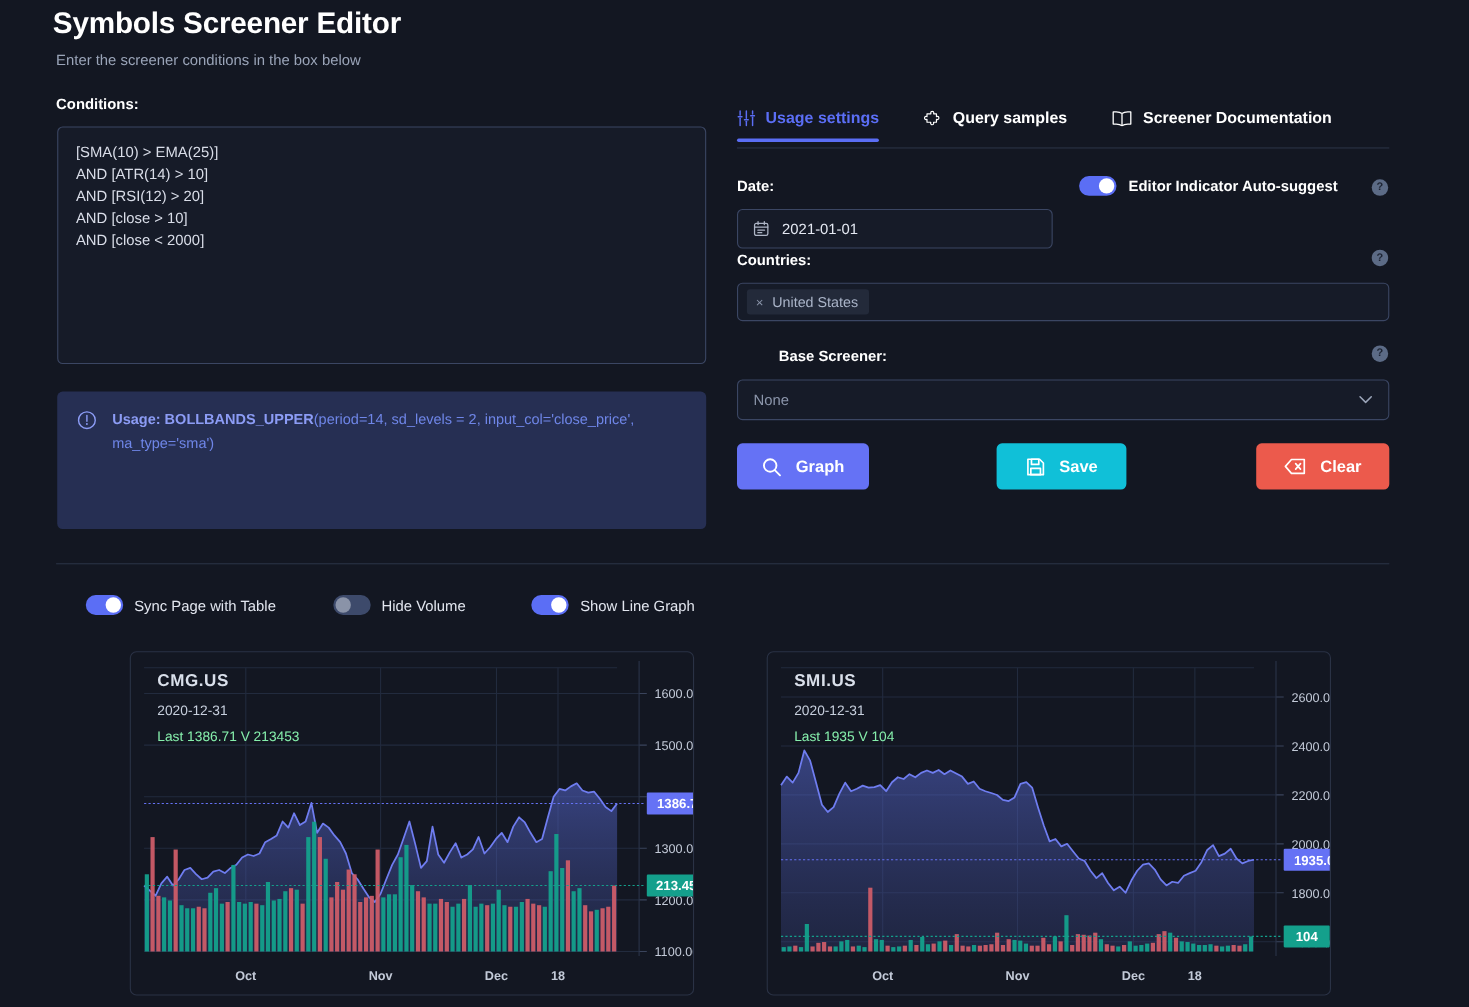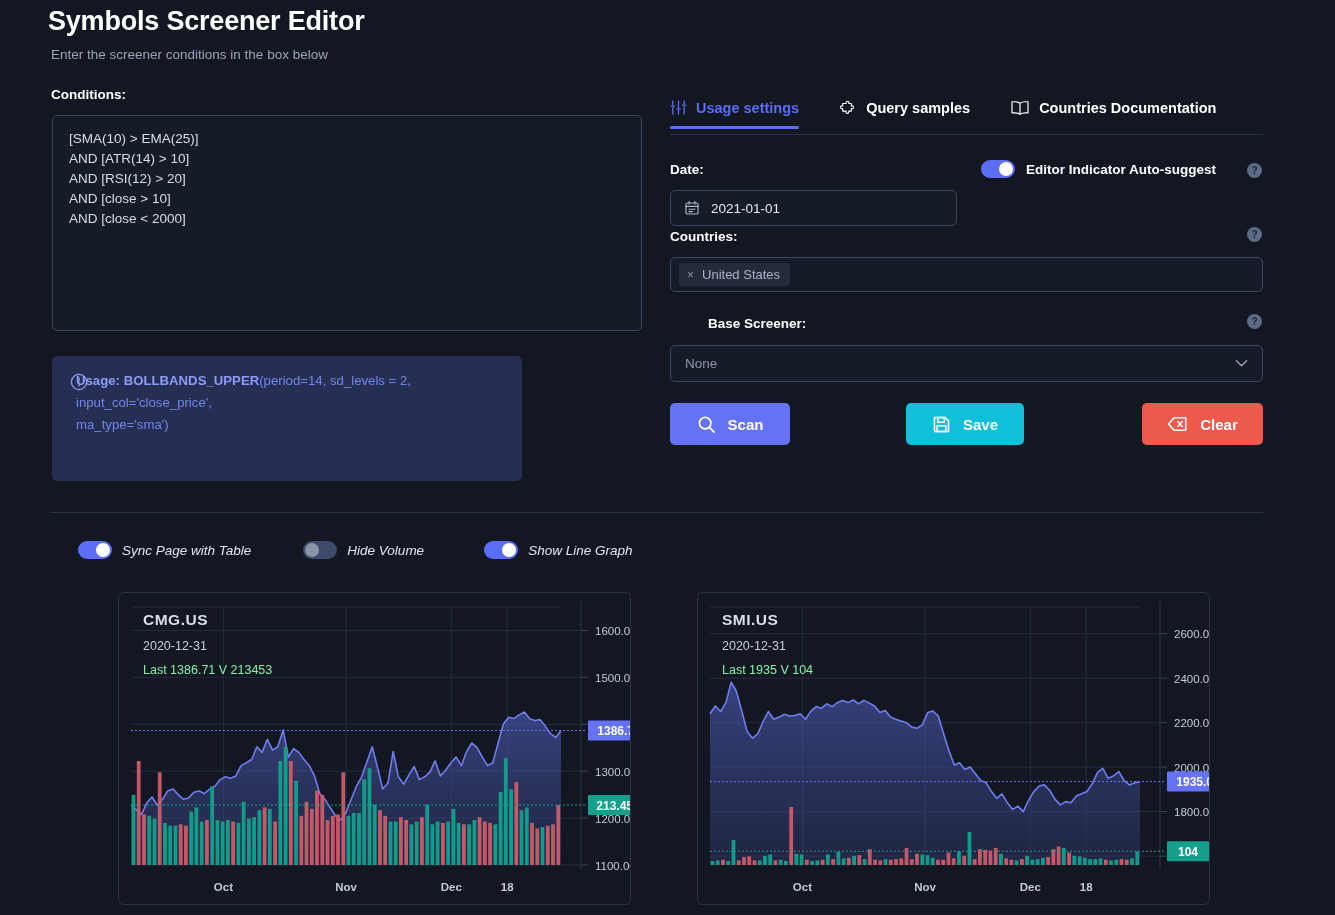--- a/index.html
+++ b/index.html
@@ -36,24 +36,24 @@
     border-radius: 5px;
     padding: 13px 16px;
     font-size: 13.5px;
     line-height: 20px;
     color: #d9dde8;
     white-space: pre;
     overflow: hidden;
   }
   .usage-box {
     position: absolute; left: 52px; top: 356px;
-    width: 470px; height: 125px;
+    width: 590px; height: 125px;
     background: #262f53;
     border-radius: 5px;
-    padding: 14px 16px 14px 24px;
+    padding: 14px 16px 14px 50px;
     font-size: 13.2px;
     line-height: 22px;
     color: #7b8ef0;
   }
   .usage-icon {
     position: absolute; left: 18px; top: 17px;
     width: 18px; height: 18px;
   }
   .usage-icon svg { display:block; }
   .usage-strong { color: #8c9cf5; font-weight: bold; }
@@ -180,21 +180,21 @@
 
   
   .divider {
     position: absolute; left: 51px; top: 512px;
     width: 1212px; height: 1px; background: #2a3245;
   }
 
   
   .toggle-row {
     position: absolute; left: 78px; top: 541px;
-    display: flex; align-items: flex-end; font-style: italic;
+    display: flex; align-items: flex-end;
   }
   .toggle-item { display: flex; align-items: center; gap: 10px; }
   .toggle-item .tlabel { font-size: 13.5px; color: #e2e6ef; }
   .gap-a { width: 52px; }
   .gap-b { width: 60px; }
 
   
   .chart-card {
     position: absolute; top: 592px;
     width: 513px; height: 313px;
@@ -267,21 +267,21 @@
       <span>Query samples</span>
     </div>
     <div class="tab">
       <span>
         <svg width="20" height="18" viewBox="0 0 22 18" fill="none" stroke="#ffffff" stroke-width="1.3" stroke-linejoin="round">
           <path d="M11 3.8C9.6 2.6 7.6 2.1 5.2 2.1H2.2v12.2h3c2.4 0 4.4.5 5.8 1.7"></path>
           <path d="M11 3.8c1.4-1.2 3.4-1.7 5.8-1.7h3v12.2h-3c-2.4 0-4.4.5-5.8 1.7"></path>
           <line x1="11" y1="3.8" x2="11" y2="16"></line>
         </svg>
       </span>
-      <span>Countries Documentation</span>
+      <span>Screener Documentation</span>
     </div>
   </div>
 
   <div class="lbl lbl-date">Date:</div>
   <div class="lbl lbl-countries">Countries:</div>
   <div class="lbl lbl-base">Base Screener:</div>
 
   <div class="auto-row">
     <div class="switch on">
         <div class="knob"></div>
@@ -323,21 +323,21 @@
     </span>
   </div>
 
   <div class="btn btn-scan">
     <span>
       <svg width="19" height="19" viewBox="0 0 20 20" fill="none" stroke="#fff" stroke-width="1.8" stroke-linecap="round">
           <circle cx="8.6" cy="8.6" r="6"></circle>
           <line x1="13" y1="13" x2="18" y2="18"></line>
         </svg>
     </span>
-    <span>Scan</span>
+    <span>Graph</span>
   </div>
   <div class="btn btn-save">
     <span>
       <svg width="19" height="19" viewBox="0 0 20 20" fill="none" stroke="#fff" stroke-width="1.6" stroke-linejoin="round">
         <path d="M2.6 2.6h11.2l3.6 3.6v11.2H2.6z"></path>
         <rect x="6" y="2.6" width="7" height="5"></rect>
         <rect x="5.4" y="11.4" width="9.2" height="6"></rect>
       </svg>
     </span>
     <span>Save</span>

